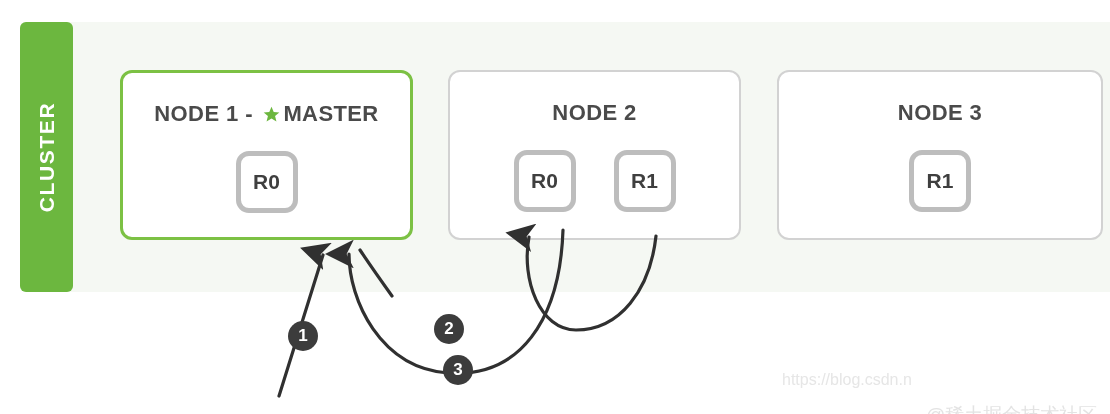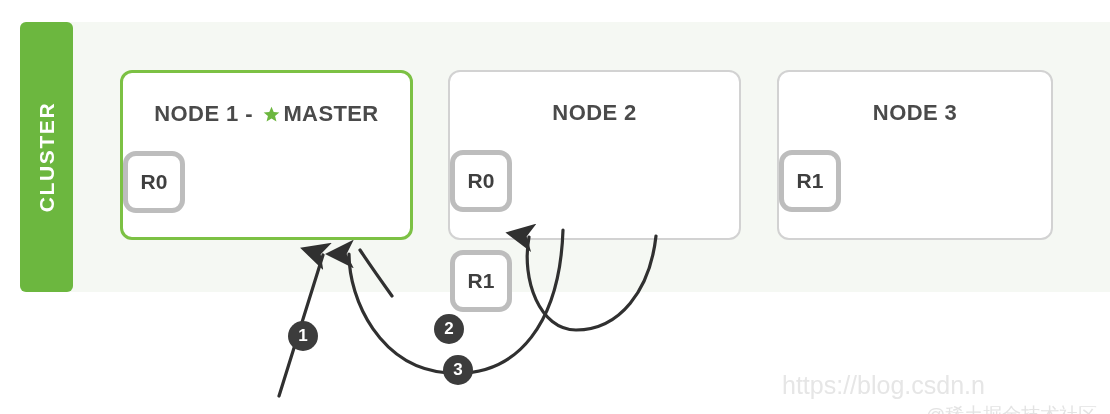--- a/index.html
+++ b/index.html
@@ -59,21 +59,21 @@
   }
   .node-card.plain {
     border: 2px solid #d2d2d2;
     padding-left: 20px;
   }
   .node-card.master {
     border: 3px solid #7cc144;
   }
   .node-1 { left: 120px;  width: 293px; }
   .node-2 { left: 448px;  width: 293px; }
-  .node-3 { left: 777px;  width: 276px; }
+  .node-3 { left: 777px;  width: 326px; }
 
   .node-title {
     position: absolute;
     top: 28px;
     left: 0;
     width: 100%;
     text-align: center;
     font-size: 22px;
     font-weight: bold;
     color: #4a4a4a;
@@ -87,21 +87,20 @@
   }
 
   .shard-row {
     position: absolute;
     top: 78px;
     left: 0;
     width: 100%;
     display: flex;
     justify-content: center;
     gap: 38px;
-    flex-direction: column;
   }
   .shard {
     width: 62px;
     height: 62px;
     border-radius: 13px;
     box-sizing: border-box;
     display: flex;
     align-items: center;
     justify-content: center;
     font-size: 21px;
@@ -138,21 +137,21 @@
   }
   .m1 { left: 288px; top: 321px; }
   .m2 { left: 434px; top: 314px; }
   .m3 { left: 443px; top: 355px; }
 
   
   .watermark-url {
     position: absolute;
     left: 782px;
     top: 371px;
-    font-size: 25px;
+    font-size: 16px;
     color: #e6e6e6;
     white-space: nowrap;
   }
   .watermark-brand {
     position: absolute;
     left: 926px;
     top: 372px;
     font-size: 19px;
     color: #e3e3e3;
     white-space: nowrap;

